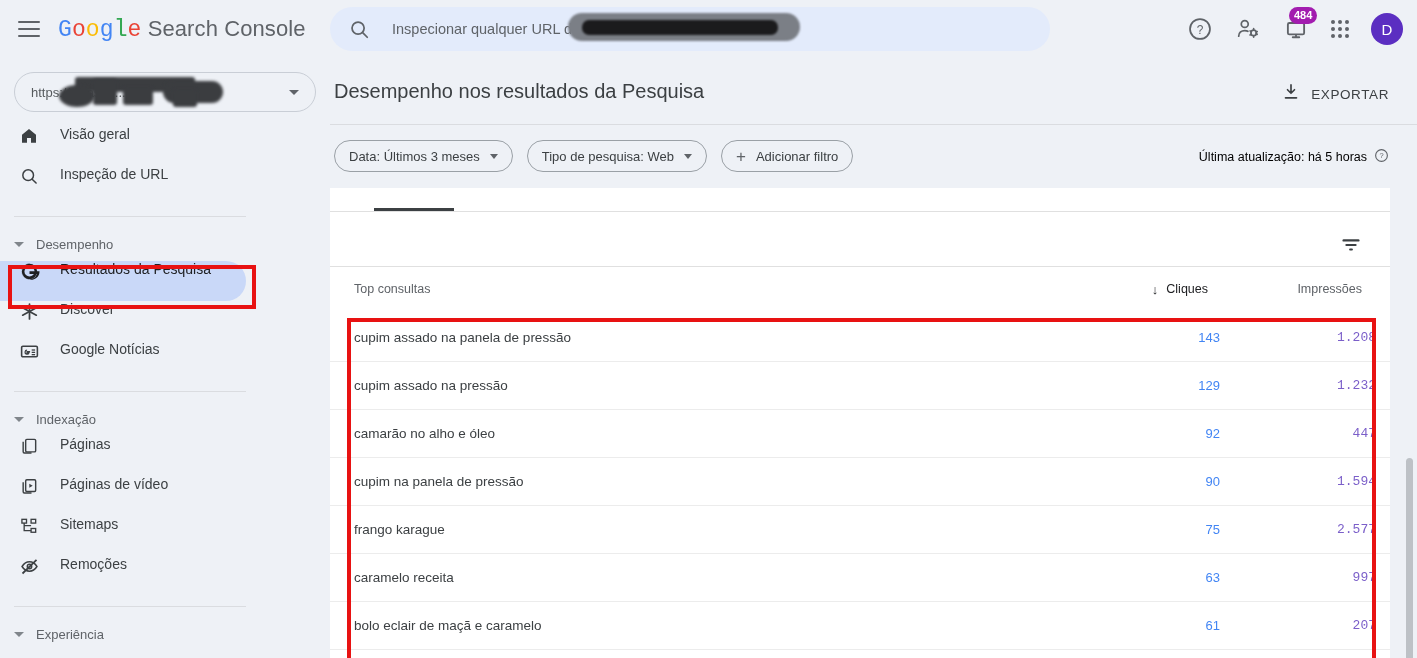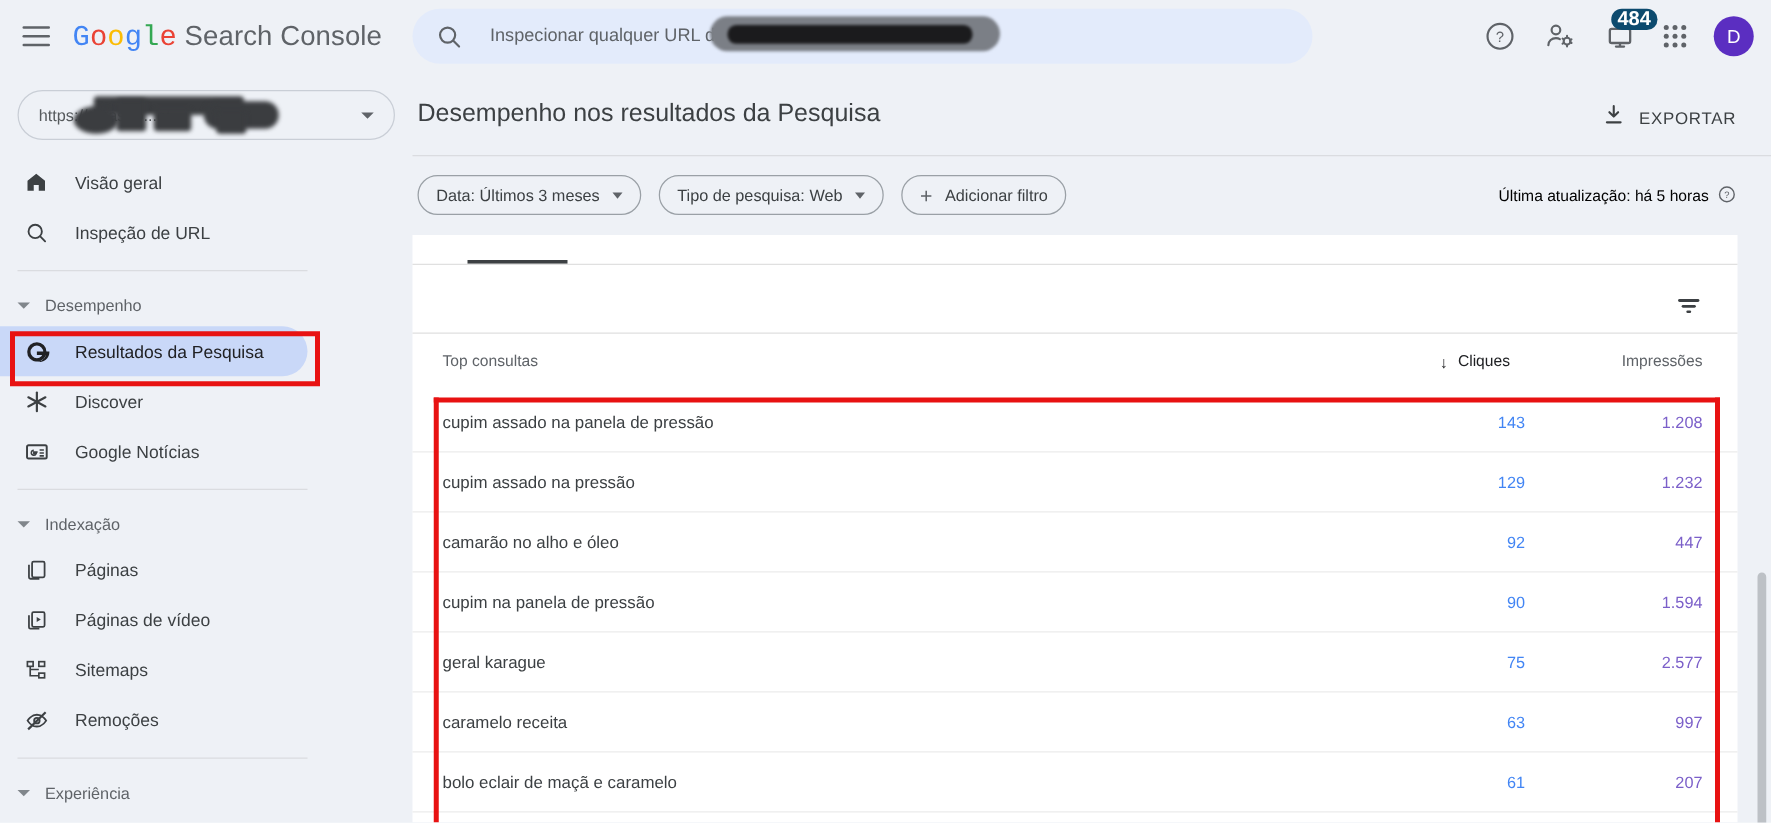--- a/index.html
+++ b/index.html
@@ -52,22 +52,22 @@
     width: 196px; height: 15px; background:#1b1b1d; border-radius: 7px;
   }
 
   .topicons {
     position: absolute; right: 14px; top: 0; height: 58px;
     display: flex; align-items: center; gap: 22px;
   }
   .ticon { width: 26px; height: 26px; position: relative; cursor: pointer; display:block; }
   .badge {
     position: absolute; top: -9px; left: 6px;
-    background: #0c4a6e; color: #fff;
-    font-size: 16px; line-height: 15px; font-weight: bold;
+    background: #a21caf; color: #fff;
+    font-size: 11px; line-height: 15px; font-weight: bold;
     border-radius: 9px; padding: 1px 5px; min-width: 28px; text-align: center;
   }
   .grid-icon { display: grid; grid-template-columns: repeat(3, 4px); gap: 3px; width: 18px; }
   .grid-icon i { width: 4px; height: 4px; background: #5f6368; border-radius: 50%; display:block; }
   .avatar {
     width: 32px; height: 32px; border-radius: 50%;
     background: #5b2ec1; color: #fff;
     display: flex; align-items: center; justify-content: center;
     font-size: 15px; cursor: pointer;
   }
@@ -88,21 +88,21 @@
   .prop-redact i {
     position: absolute; background: #3b3d40; display:block; border-radius: 3px; filter: blur(1.6px);
   }
   .prop-caret {
     position: absolute; right: 16px; top: 17px;
     width: 0; height: 0; border-left: 5px solid transparent;
     border-right: 5px solid transparent; border-top: 5px solid #5f6368;
   }
   .nav { margin-top: 14px; }
   .nav-item {
-    display: flex; align-items: center; height: 40px;
+    display: flex; align-items: flex-start; height: 40px;
     padding-left: 18px; margin-right: 84px;
     border-radius: 0 20px 20px 0; cursor: pointer;
     position: relative;
   }
   .nav-item .nicon { width: 22px; flex: 0 0 22px; margin-right: 20px; display: flex; align-items: center; justify-content: center; }
   .nav-item .nlabel { font-size: 14px; color: #3c4043; white-space: nowrap; }
   .nav-item.active { background: #c9d8f8; }
   .nav-item.active .nlabel { color: #202124; }
   .nav-section {
     display: flex; align-items: center; height: 34px; padding-left: 14px;
@@ -169,22 +169,22 @@
   .row { position: relative; height: 48px; border-bottom: 1px solid #ececec; }
   .row .q {
     position: absolute; left: 24px; top: 16px;
     font-size: 13.5px; color: #3c4043; white-space: nowrap;
   }
   .row .c {
     position: absolute; right: 170px; top: 16px;
     font-size: 13px; color: #4285F4; text-align: right;
   }
   .row .i {
-    position: absolute; right: 28px; top: 16px;
-    font-size: 13px; color: #7B5FC9; text-align: right;
+    position: absolute; right: 14px; top: 16px;
+    font-size: 13px; color: #7B5FC9; text-align: right; font-family: Liberation Mono, monospace;
   }
 
   
   .anno {
     position: absolute; border: 4px solid #e81212;
     pointer-events: none; z-index: 40;
   }
   .anno-nav  { left: 8px; top: 265px; width: 248px; height: 44px; }
   .anno-rows { left: 347px; top: 318px; width: 1029px; height: 340px; border-bottom: none; }
 
@@ -464,21 +464,21 @@
             <span class="q">camarão no alho e óleo</span>
             <span class="c">92</span>
             <span class="i">447</span>
           </div>
           <div class="row">
             <span class="q">cupim na panela de pressão</span>
             <span class="c">90</span>
             <span class="i">1.594</span>
           </div>
           <div class="row">
-            <span class="q">geral karague</span>
+            <span class="q">frango karague</span>
             <span class="c">75</span>
             <span class="i">2.577</span>
           </div>
           <div class="row">
             <span class="q">caramelo receita</span>
             <span class="c">63</span>
             <span class="i">997</span>
           </div>
           <div class="row">
             <span class="q">bolo eclair de maçã e caramelo</span>

